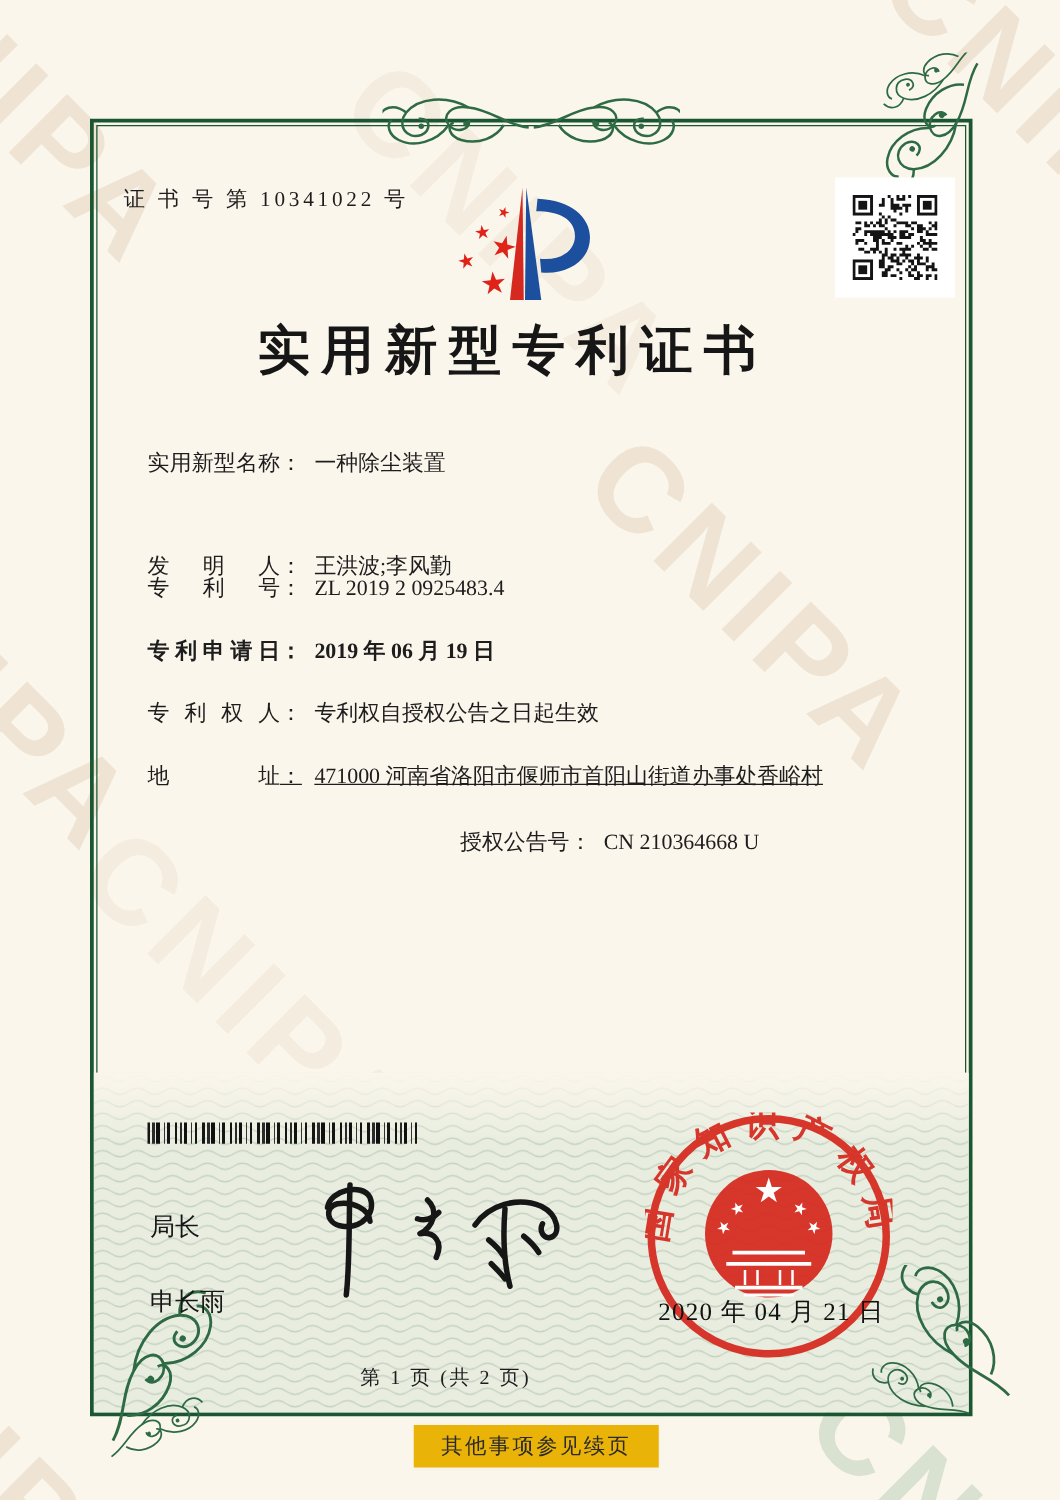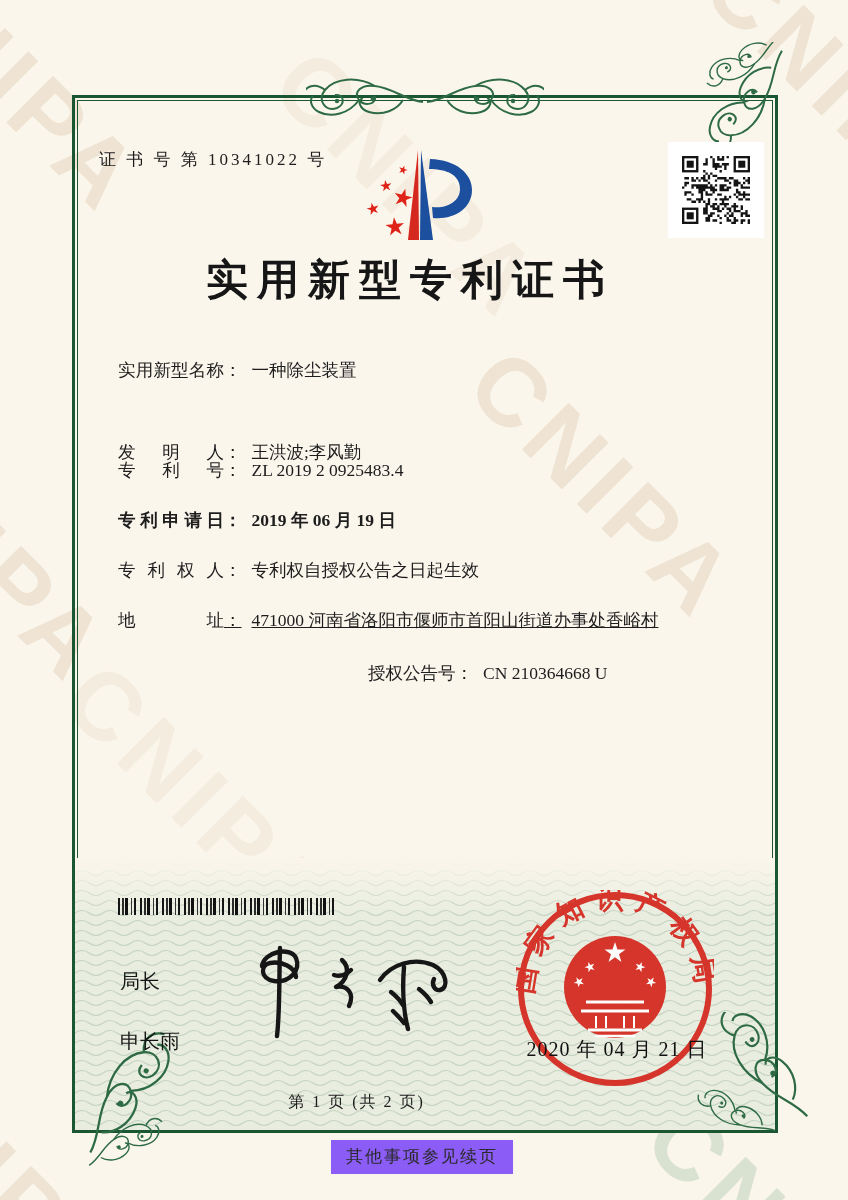--- a/index.html
+++ b/index.html
@@ -43,21 +43,21 @@
       #151515 0 2px,transparent 2px 4px,#2a2a2a 4px 6px,transparent 6px 7px,
       #101010 7px 10px,transparent 10px 13px,#333 13px 14px,transparent 14px 16px,
       #151515 16px 18px,transparent 18px 22px);
   }
   .signer{position:absolute;left:120px;z-index:3;font-family:"Liberation Sans","DejaVu Sans",sans-serif;font-size:20px;color:#161616;}
   .sig-svg{position:absolute;left:246px;top:934px;z-index:3;}
   .seal-svg{position:absolute;left:516px;top:890px;z-index:3;}
   .seal-date{position:absolute;left:512px;top:1036px;width:210px;text-align:center;font-size:20px;letter-spacing:1px;color:#111;z-index:4;}
   .pageinfo{position:absolute;left:0;top:1092px;width:713px;text-align:center;font-size:16px;letter-spacing:2px;z-index:3;}
   .note{
-    position:absolute;left:331px;top:1140px;width:182px;height:34px;background:#8b5cf6;
+    position:absolute;left:331px;top:1140px;width:196px;height:34px;background:#eab308;
     z-index:3;text-align:center;line-height:34px;font-size:17px;letter-spacing:2px;color:#2a2a2a;
     box-shadow:0 0 4px rgba(0,0,0,0.03);
   }
   .waves{position:absolute;left:75px;top:858px;z-index:2;}
   .deco{position:absolute;z-index:2;}
   .logo-svg{position:absolute;left:356px;top:142px;z-index:3;}
   .qrbox{position:absolute;left:668px;top:142px;width:96px;height:96px;background:#ffffff;z-index:3;}
   .qr-svg{position:absolute;left:682px;top:156px;z-index:4;}
 </style>
 </head>

